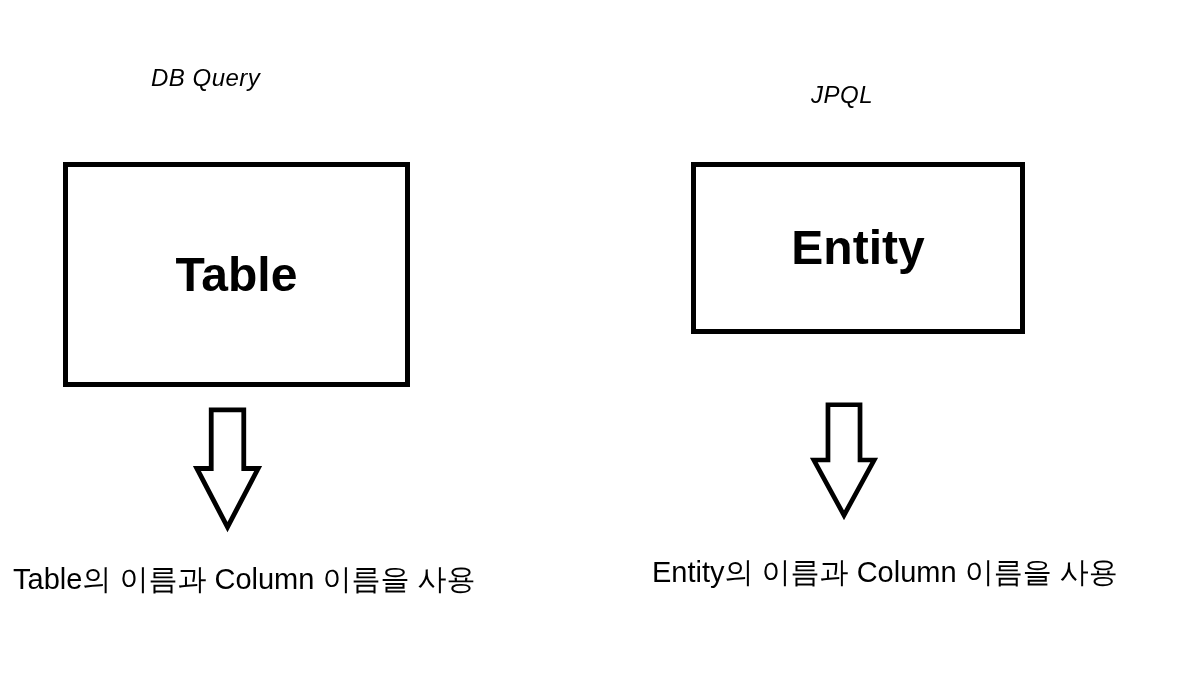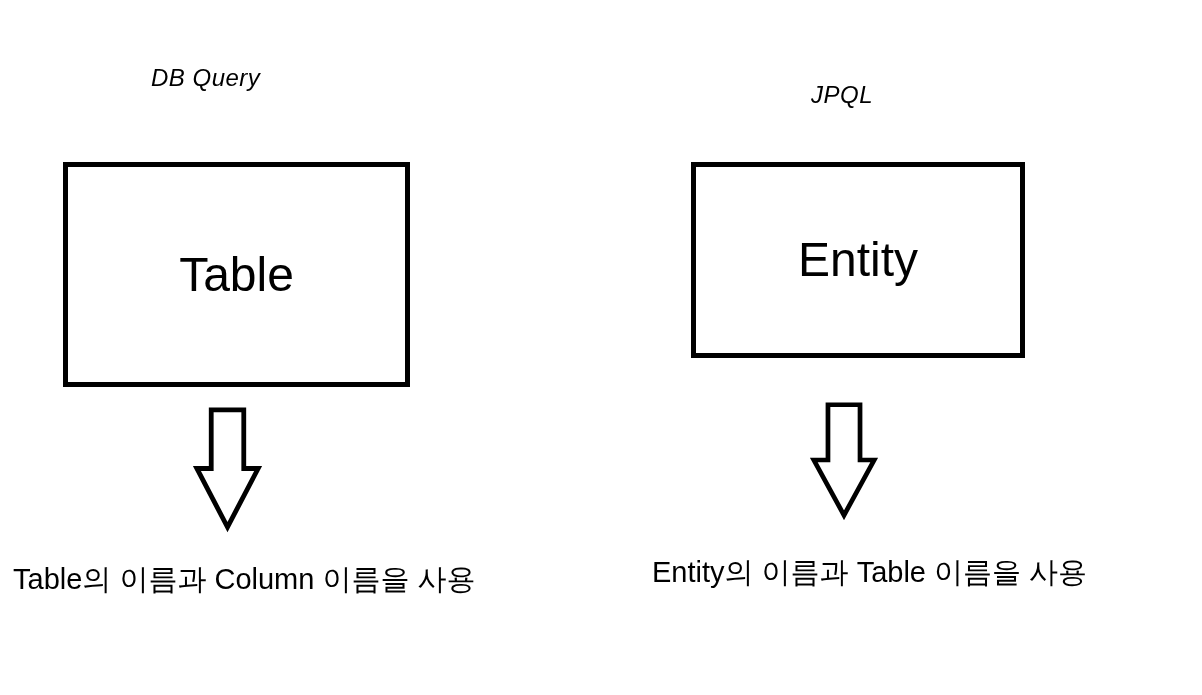--- a/index.html
+++ b/index.html
@@ -25,20 +25,21 @@
     font-style: italic;
   }
   .shape-box {
     position: absolute;
     box-sizing: border-box;
     border: 5px solid var(--ink, #000000);
     background: var(--bg, #ffffff);
     display: flex;
     align-items: center;
     justify-content: center;
+    font-weight: bold;
   }
   .box-label {
     font-size: 48px;
     line-height: 1;
     color: var(--ink, #000000);
   }
   .arrow-svg {
     position: absolute;
     overflow: visible;
   }
@@ -67,23 +68,23 @@
   </div>
 
   <svg class="arrow-svg" style="left:194px; top:407px;" width="67" height="123" viewBox="0 0 70 126" preserveAspectRatio="none" aria-hidden="true">
     <polygon points="18,3 52,3 52,63 67,63 35,123 3,63 18,63"></polygon>
   </svg>
 
   <div class="abs caption" style="left:13px; top:563px;">Table의 이름과 Column 이름을 사용</div>
 
   <div class="abs title" style="left:811px; top:83px;">JPQL</div>
 
-  <div class="shape-box" style="left:691px; top:162px; width:334px; height:196px;">
+  <div class="shape-box" style="left:691px; top:162px; width:334px; height:172px;">
     <span class="box-label">Entity</span>
   </div>
 
   <svg class="arrow-svg" style="left:811px; top:402px;" width="66" height="116" viewBox="0 0 70 126" preserveAspectRatio="none" aria-hidden="true">
     <polygon points="18,3 52,3 52,63 67,63 35,123 3,63 18,63"></polygon>
   </svg>
 
-  <div class="abs caption" style="left:652px; top:556px;">Entity의 이름과 Table 이름을 사용</div>
+  <div class="abs caption" style="left:652px; top:556px;">Entity의 이름과 Column 이름을 사용</div>
 
 </div>
 
 </body></html>

